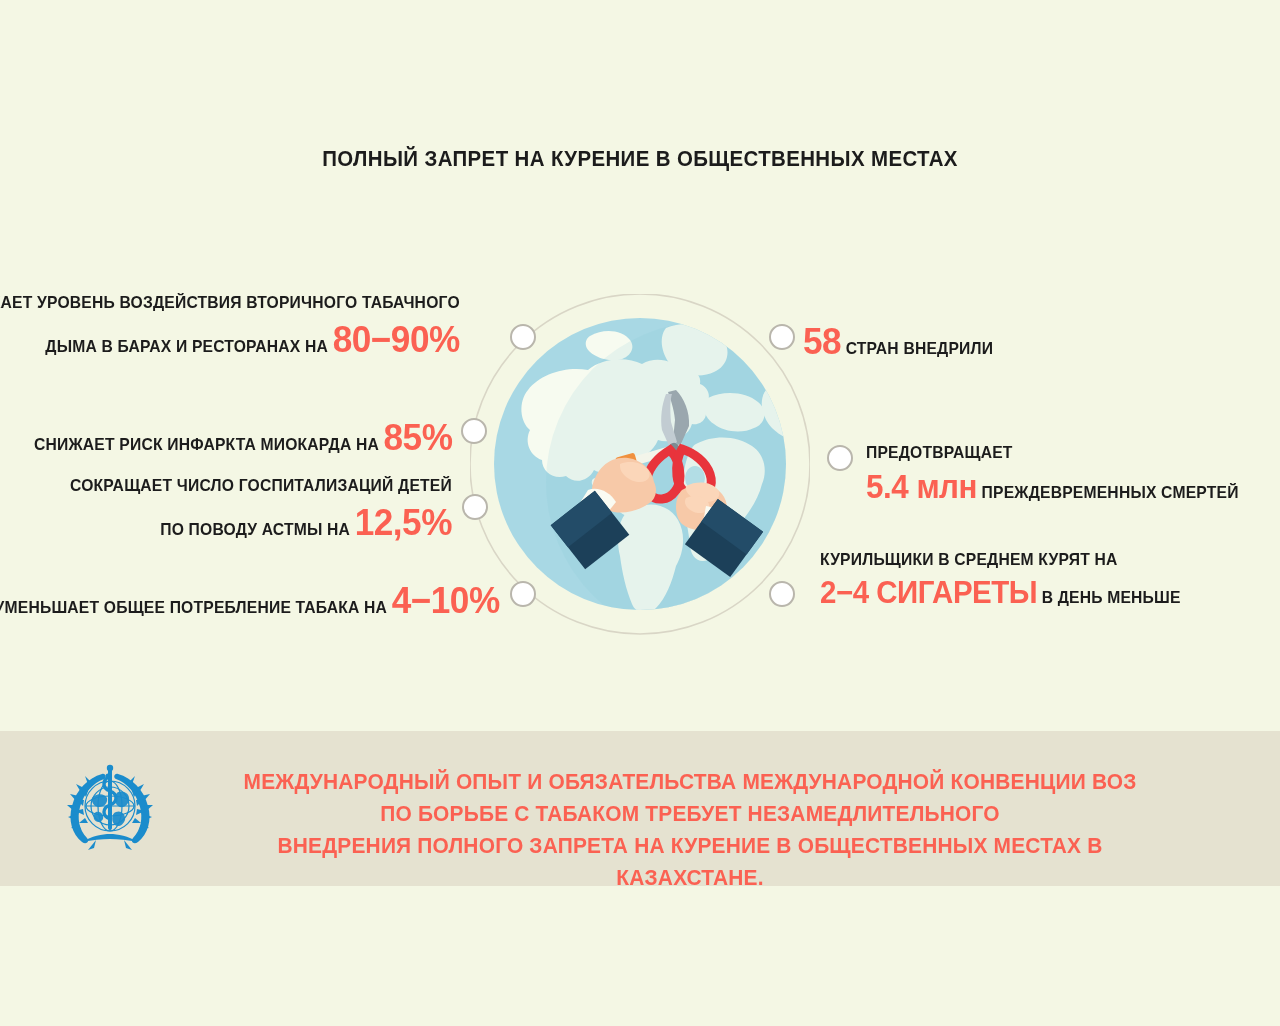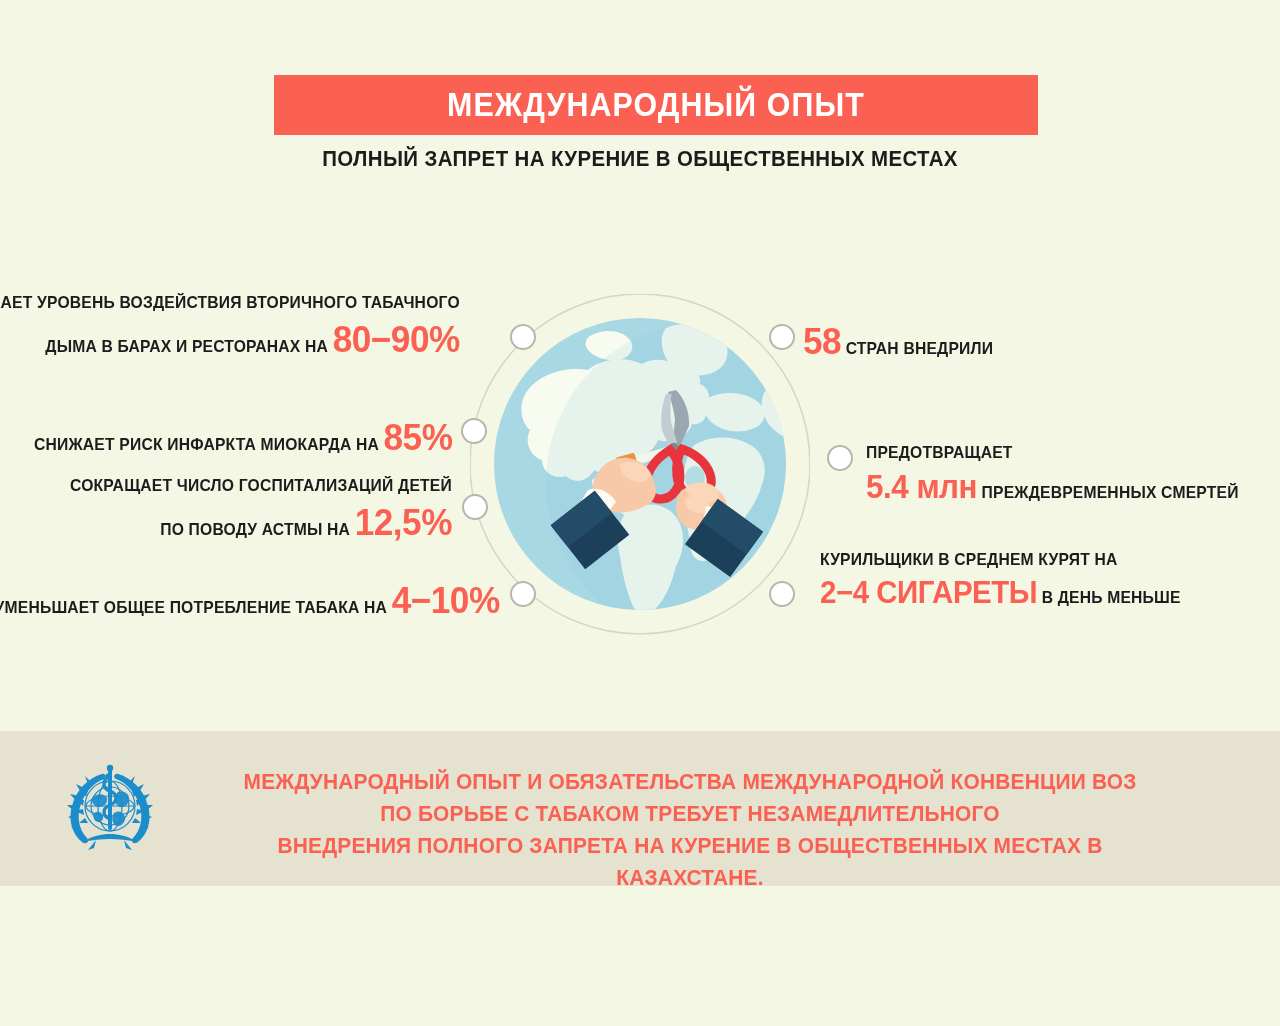--- a/index.html
+++ b/index.html
@@ -133,23 +133,20 @@
     width: 104px;
     height: 94px;
   }
   .who-logo svg { display: block; }
 </style>
 </head>
 <body>
 
 <div id="stage">
 
-  <div class="title-bar">
-    <div class="title-bar-text">МЕЖДУНАРОДНЫЙ ОПЫТ</div>
-  </div>
   <div class="subtitle">ПОЛНЫЙ ЗАПРЕТ НА КУРЕНИЕ В ОБЩЕСТВЕННЫХ МЕСТАХ</div>
 
   <div class="globe-wrap">
     <svg width="340" height="342" viewBox="0 0 340 342" xmlns="http://www.w3.org/2000/svg">
       <defs>
         <clipPath id="globeClip">
           <circle cx="170" cy="170" r="146"></circle>
         </clipPath>
       </defs>
 

